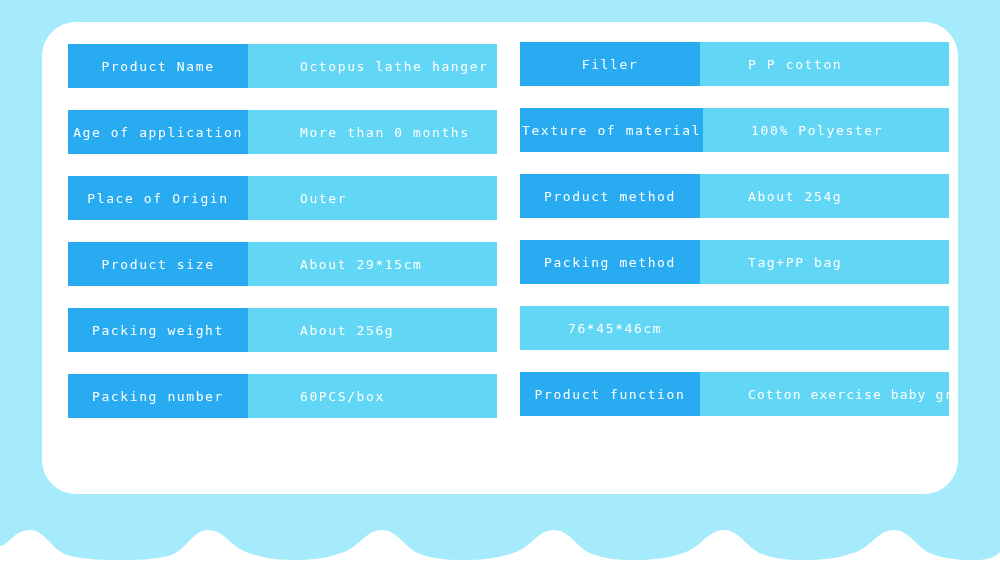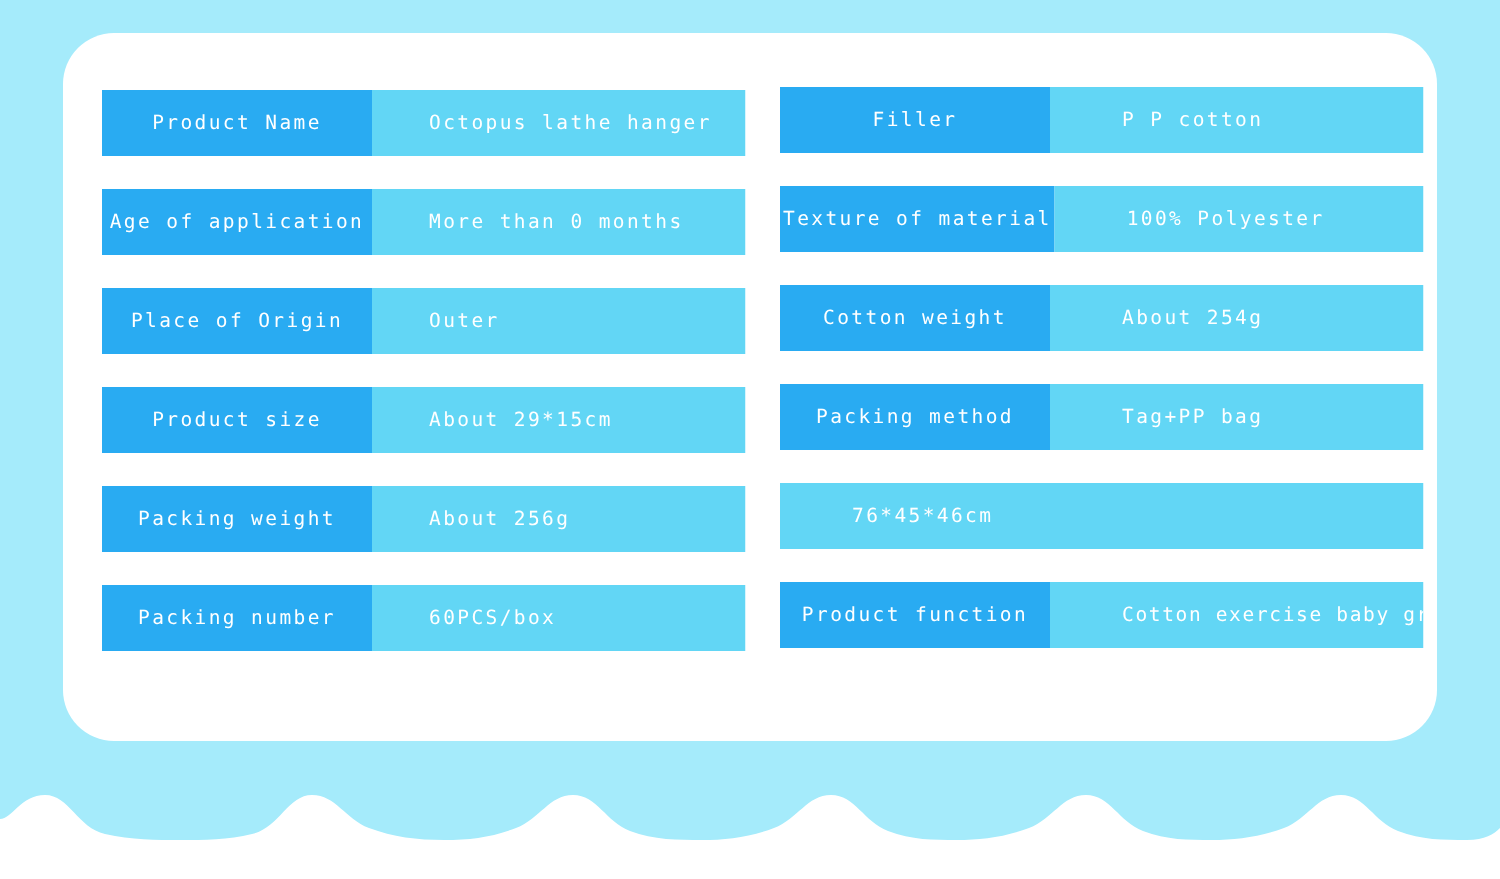--- a/index.html
+++ b/index.html
@@ -38,21 +38,20 @@
     left: 68px;
     top: 44px;
     width: 868px;
     height: 432px;
   }
 
   .column {
     position: absolute;
     top: 0;
     width: 429px;
-    margin-top: 16px;
   }
   #col-left  { left: 0px; }
   #col-right { left: 452px; top: -2px; }
 
   .spec-row {
     position: relative;
     height: 44px;
     margin-bottom: 22px;
     display: flex;
     align-items: stretch;
@@ -79,21 +78,21 @@
     flex: 1 1 auto;
     background: #62d6f5;
     color: #ffffff;
     display: flex;
     align-items: center;
     justify-content: flex-start;
     font-size: 13px;
     letter-spacing: 1.6px;
     line-height: 1;
     white-space: nowrap;
-    padding-left: 38px;
+    padding-left: 52px;
     box-sizing: border-box;
     overflow: hidden;
   }
 
   
   #col-right .spec-label { flex: 0 0 180px; }
   #col-right .spec-value { padding-left: 48px; }
 
   
   .spec-value.tight {
@@ -161,21 +160,21 @@
         <div class="spec-label">Filler</div>
         <div class="spec-value">P P cotton</div>
       </div>
 
       <div class="spec-row">
         <div class="spec-label">Texture of material</div>
         <div class="spec-value">100% Polyester</div>
       </div>
 
       <div class="spec-row">
-        <div class="spec-label">Cotton weight</div>
+        <div class="spec-label">Product method</div>
         <div class="spec-value">About 254g</div>
       </div>
 
       <div class="spec-row">
         <div class="spec-label">Packing method</div>
         <div class="spec-value">Tag+PP bag</div>
       </div>
 
       <div class="spec-row">
         <div class="spec-value">76*45*46cm</div>

